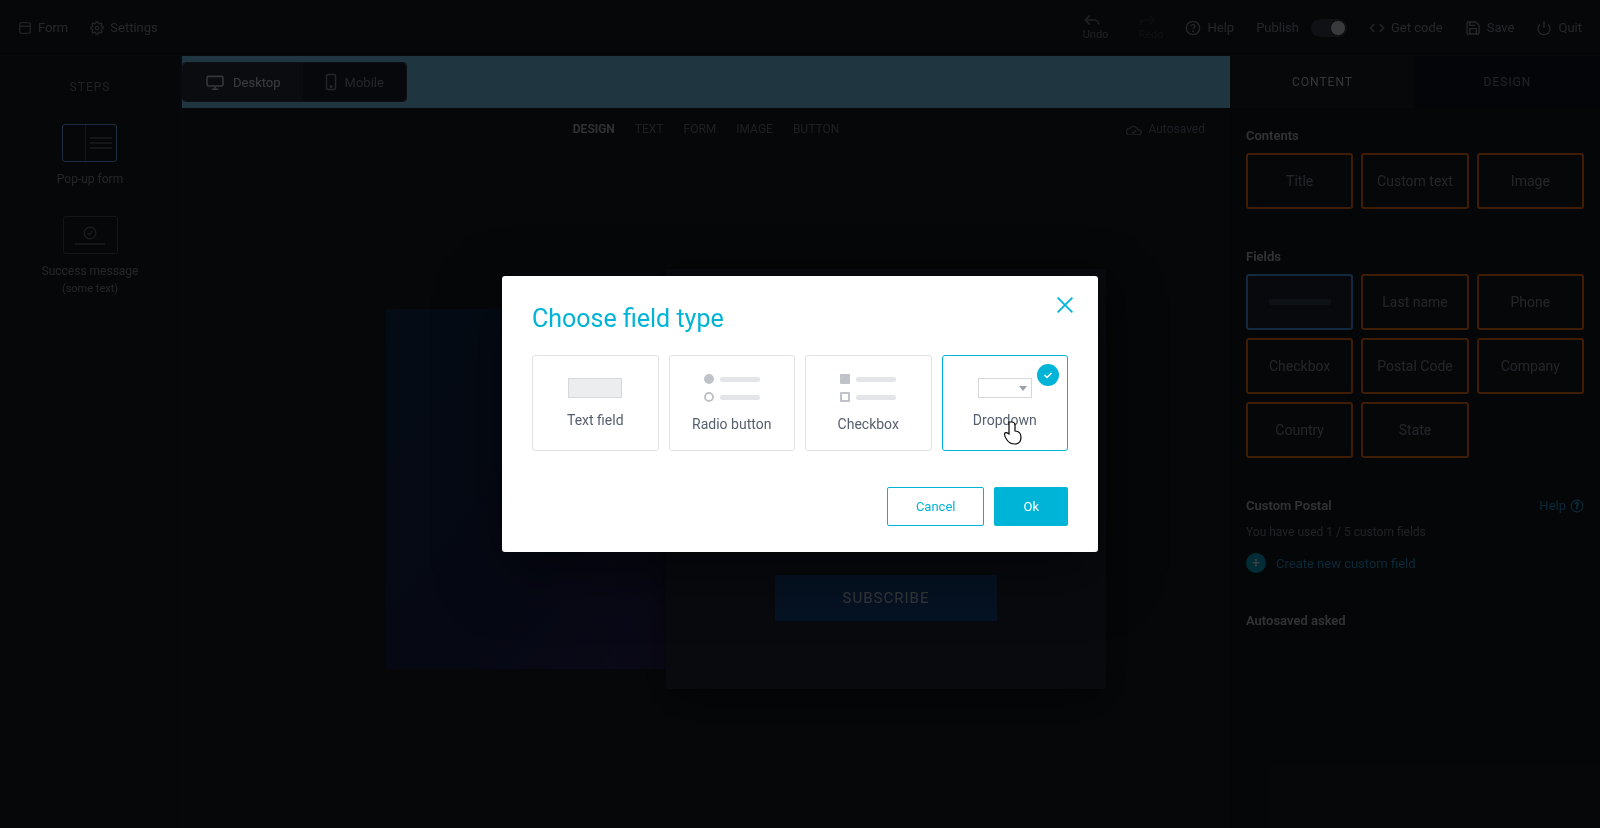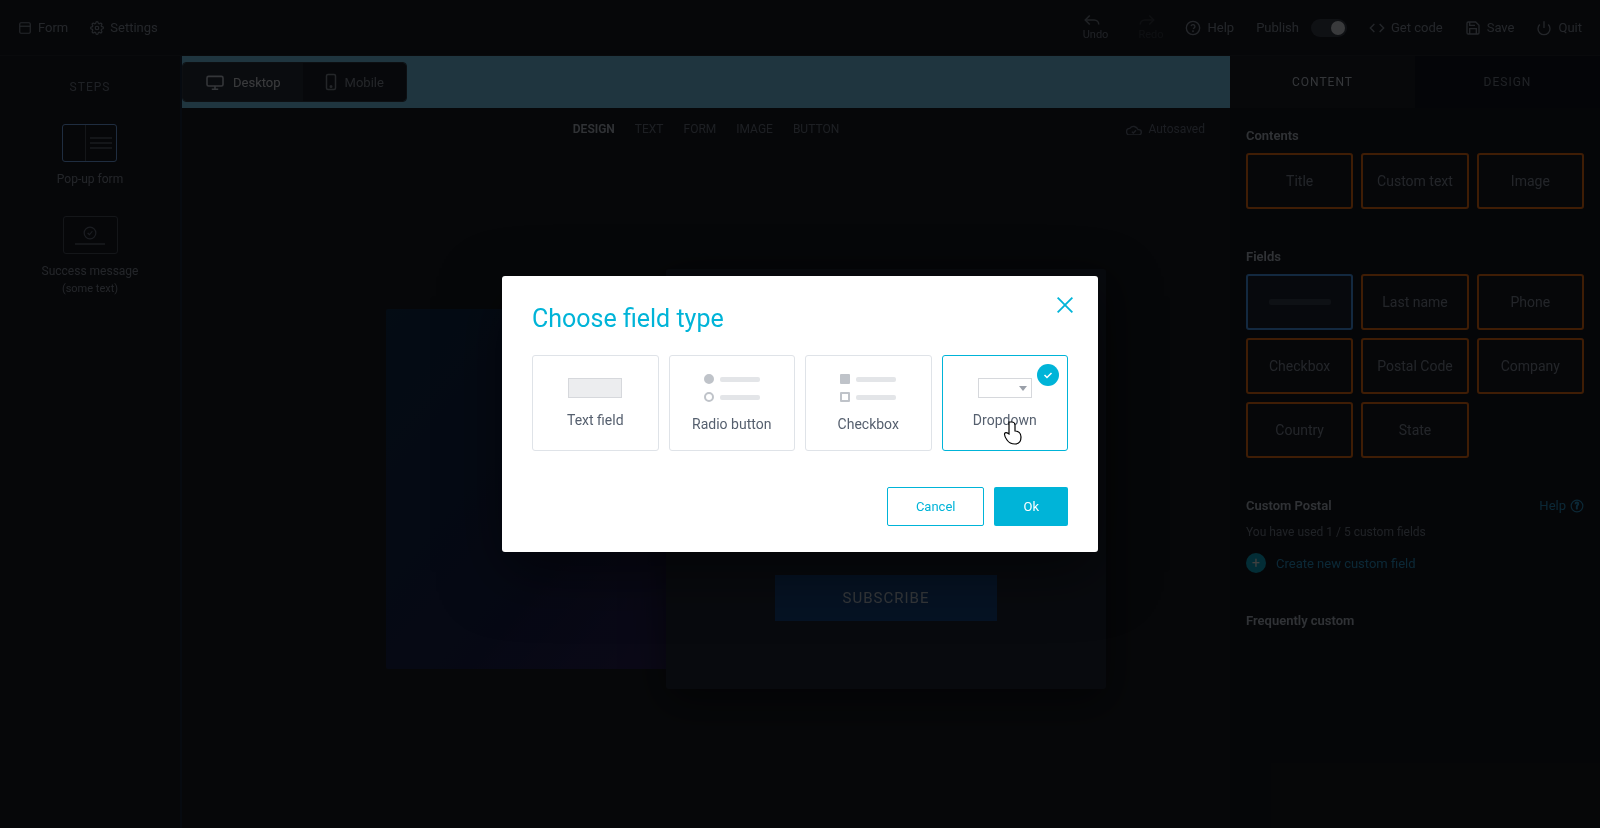--- a/index.html
+++ b/index.html
@@ -290,21 +290,21 @@
                 <text x="12" y="17" text-anchor="middle" font-size="14" fill="#2e9fd8">?</text>
               </svg>
             </span>
         </div>
         <div style="margin-top:12px;font-size:12px;color:#7e8797">You have used 1 / 5 custom fields</div>
         <div class="cf-row" style="margin-top:14px">
           <span class="plus-badge">+</span>
           <span class="link">Create new custom field</span>
         </div>
       </div>
-      <div class="sec-title">Frequently custom</div>
+      <div class="sec-title">Autosaved asked</div>
     </div>
   </div>
 </div>
 
 <div class="overlay">
   <div class="modal">
     <div class="modal-close">
       <svg width="22" height="22" viewBox="0 0 24 24" fill="none" stroke="#00b4d8" stroke-width="2">
           <line x1="4" y1="4" x2="20" y2="20"></line>
           <line x1="20" y1="4" x2="4" y2="20"></line>

